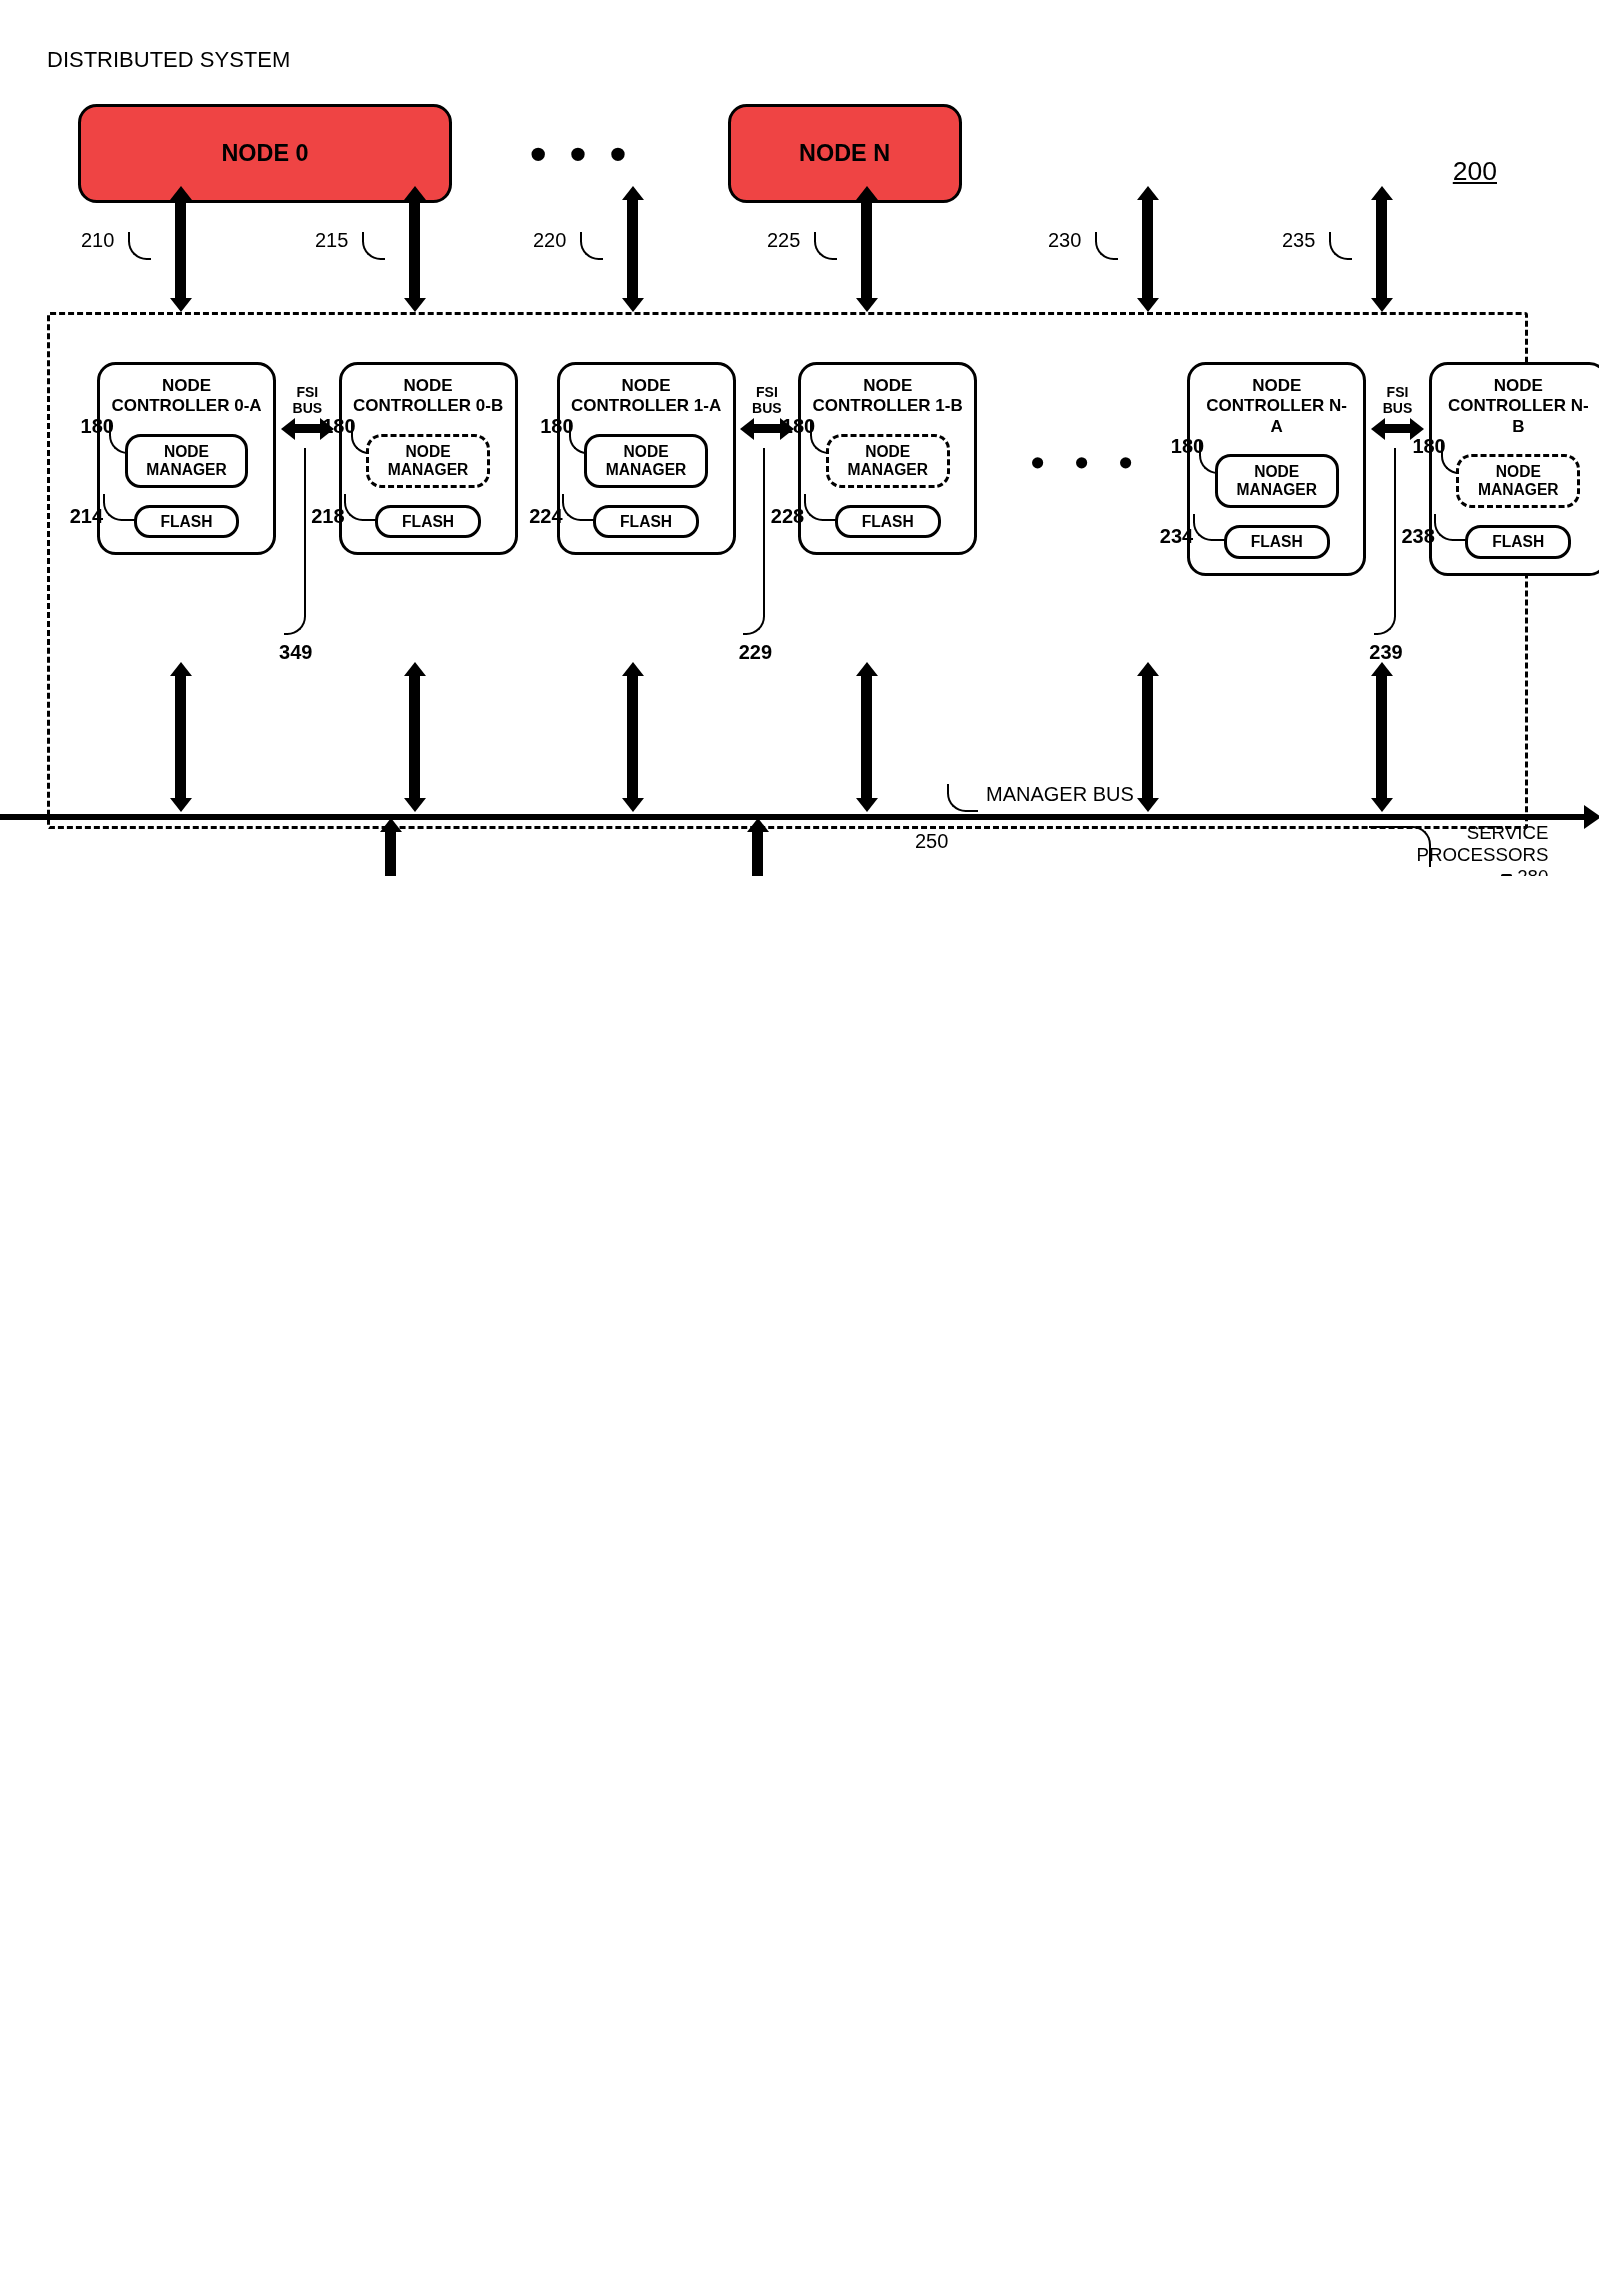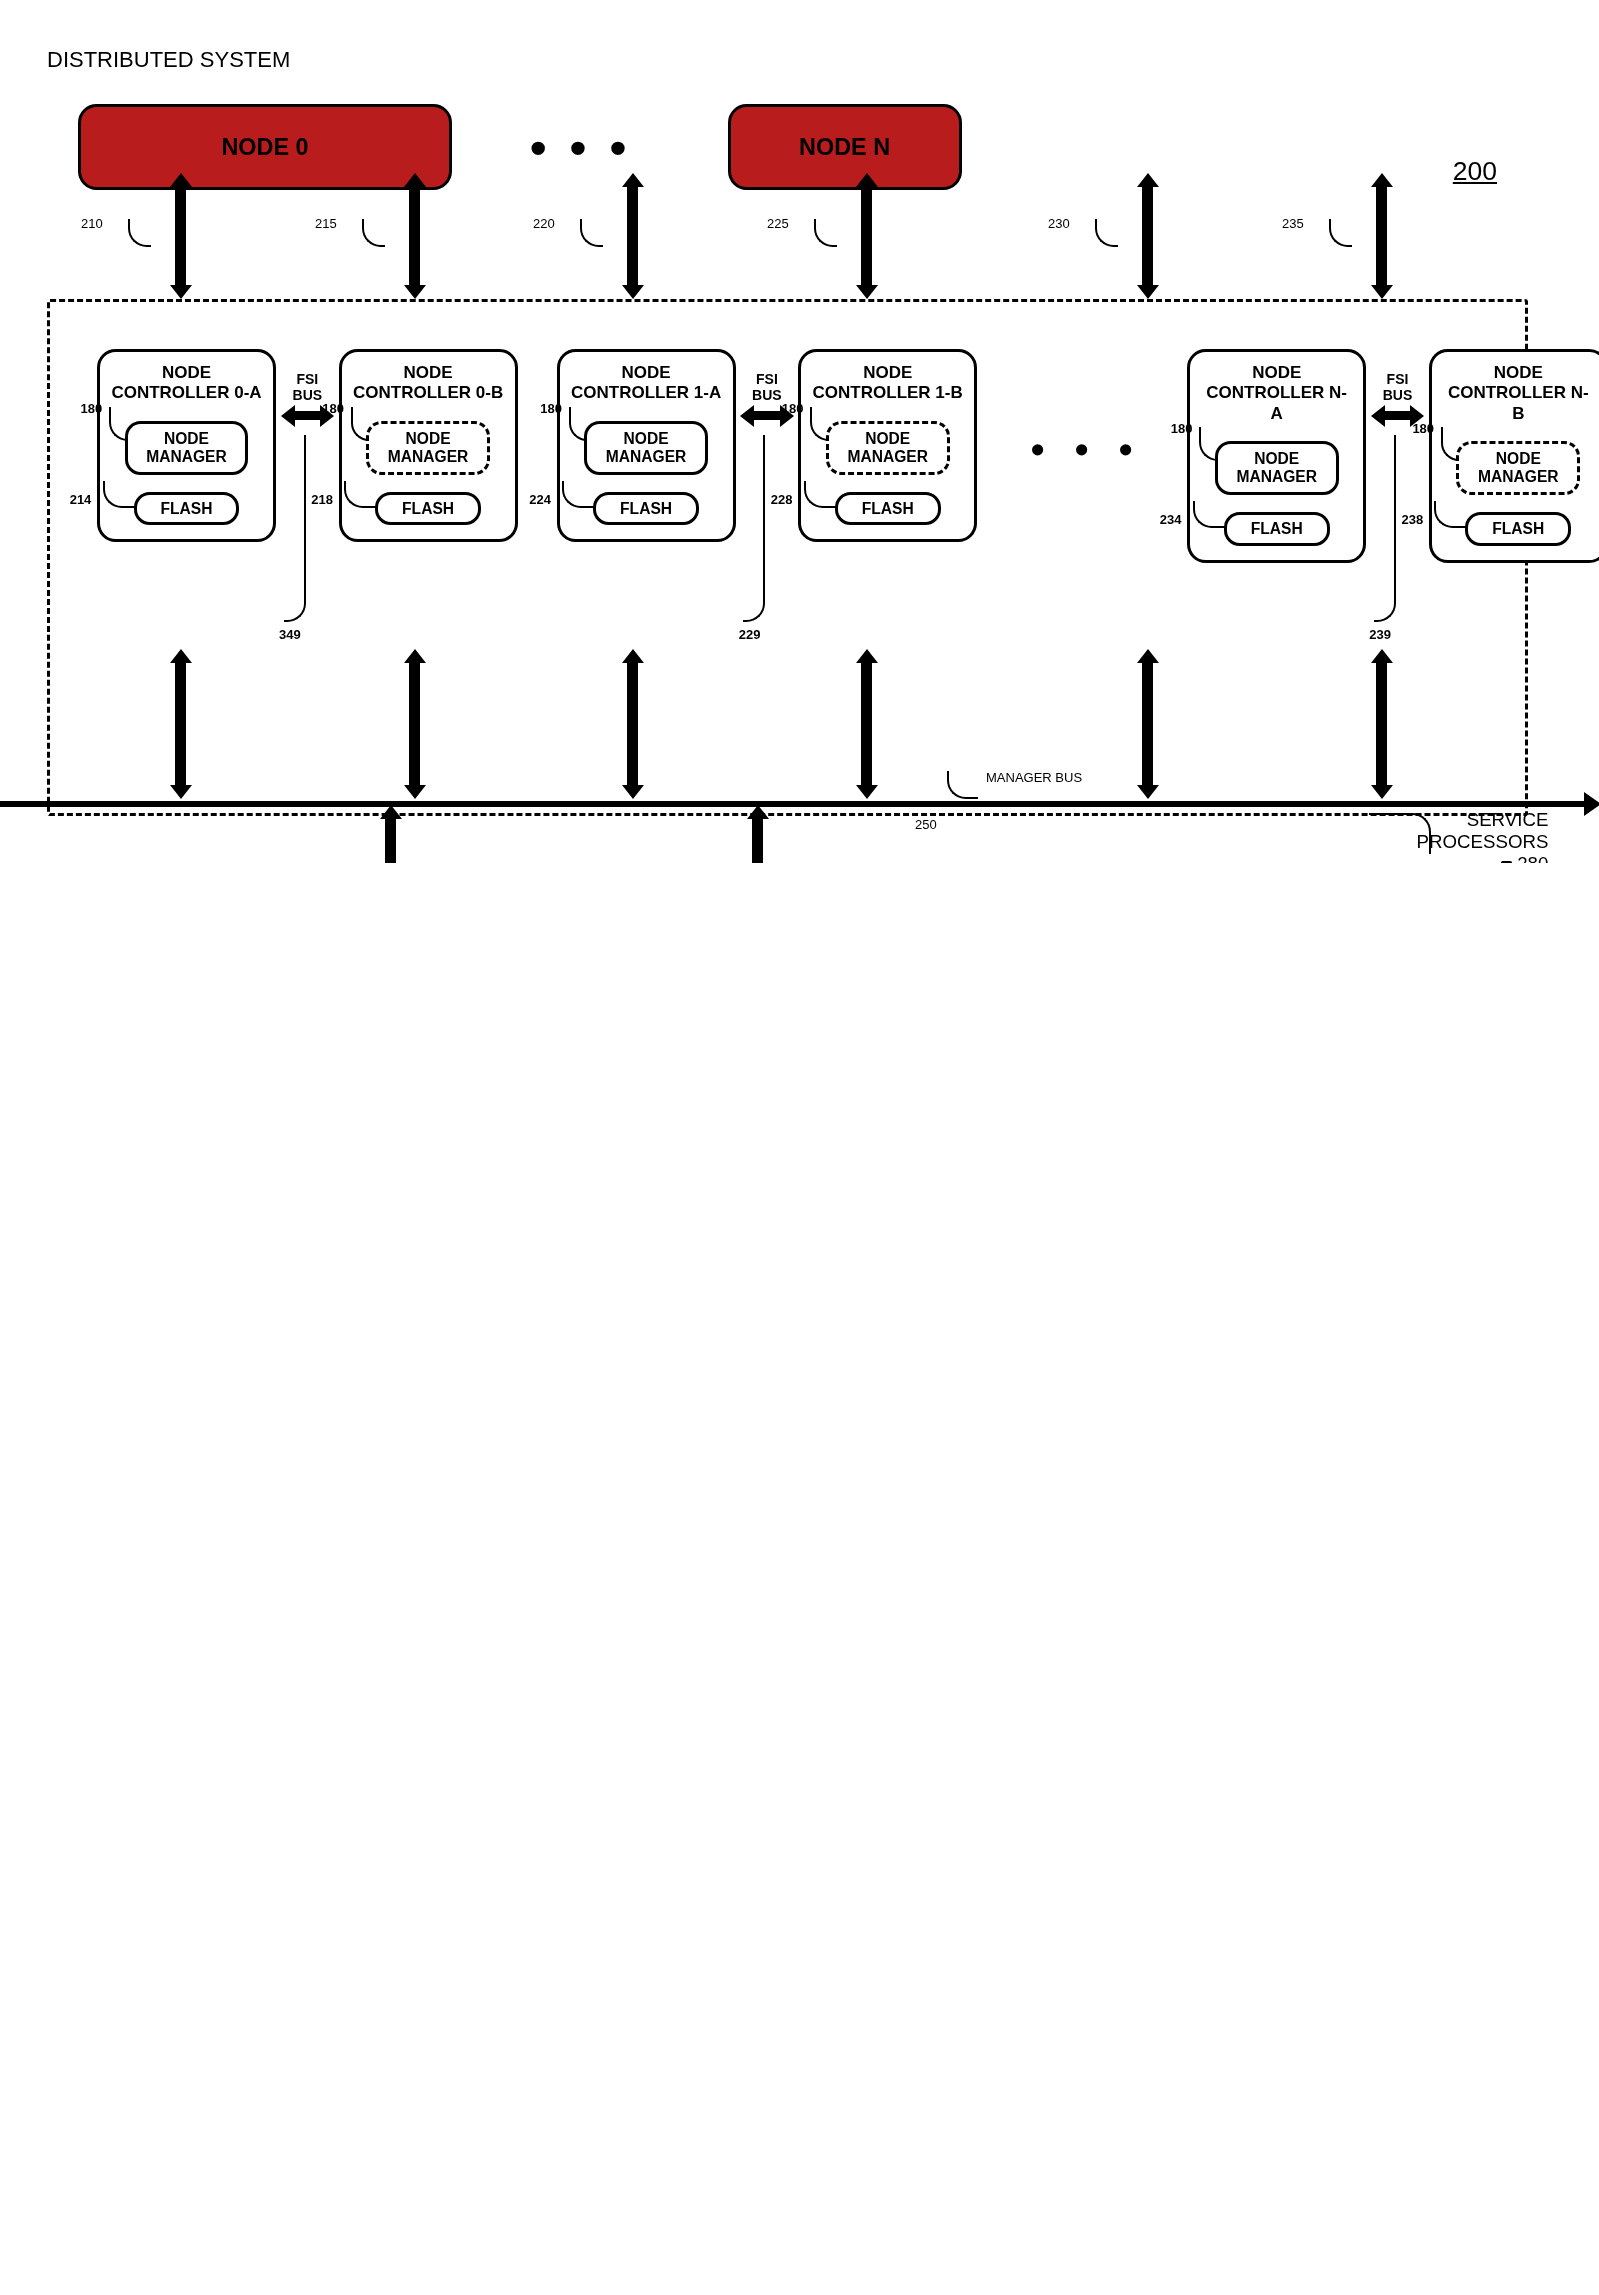--- a/index.html
+++ b/index.html
@@ -37,27 +37,27 @@
     display: flex;
     gap: 47px;
     margin-left: 31px;
     align-items: center;
     margin-bottom: 15.6px;
   }
   .node-box {
     border: 3.9px solid #000;
     border-radius: 18.7px;
     width: 374px;
-    height: 86px;
+    height: 99px;
     display: flex;
     align-items: center;
     justify-content: center;
     font-weight: bold;
     font-size: 23.4px;
-    background: #b91c1c;
+    background: #ef4444;
   }
   .node-box.narrow { width: 234px; }
   .hdots { font-size: 47px; font-weight: bold; letter-spacing: 23.4px; padding: 0 31px; }
 
   .sp-region {
     position: relative;
     border: 3.9px dashed #000;
     border-radius: 3.1px;
     padding: 47px 47px 250px 47px;
     margin-top: 109px;
@@ -172,21 +172,21 @@
   }
   .os-box.dashed { border-style: dashed; }
 
   
   .leader {
     position: absolute;
     border-left: 2.3px solid #000;
     border-bottom: 2.3px solid #000;
     border-bottom-left-radius: 18.7px;
   }
-  .ref { position: absolute; font-size: 13px; }
+  .ref { position: absolute; font-size: 20px; }
 
   
   .varrow-wrap { position: absolute; width: 11px; }
   .varrow {
     position: absolute;
     left: 0; width: 11px;
     background: #000;
   }
   .varrow::before, .varrow::after {
     content: "";

